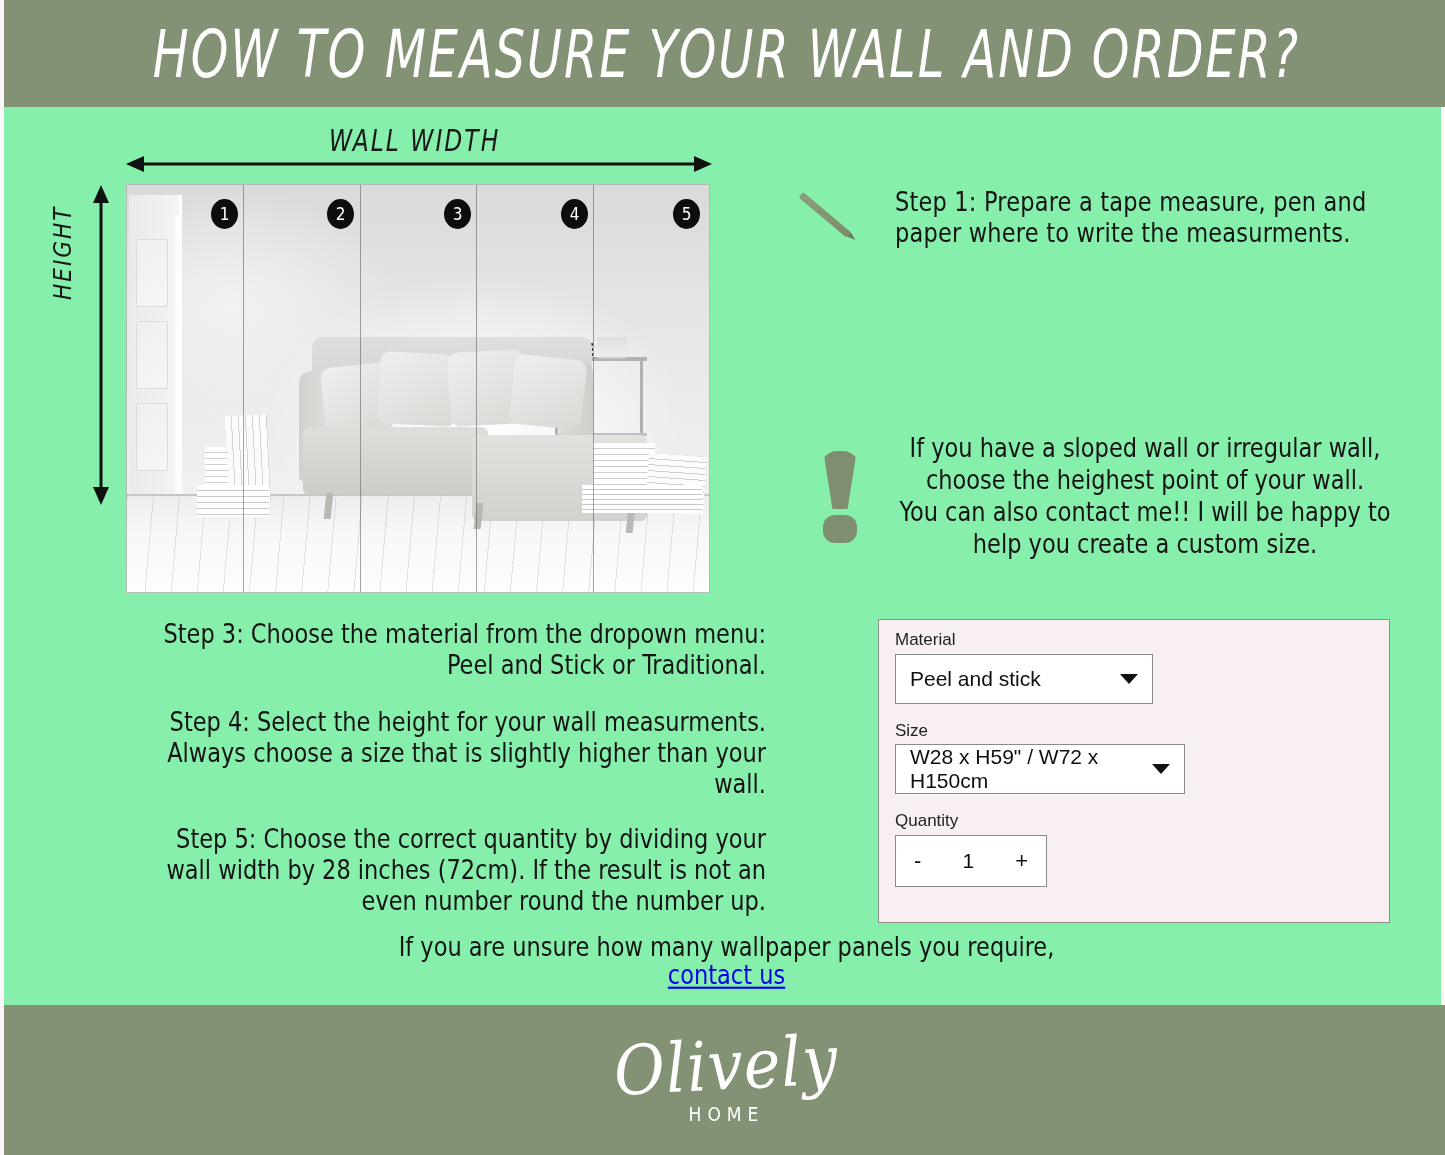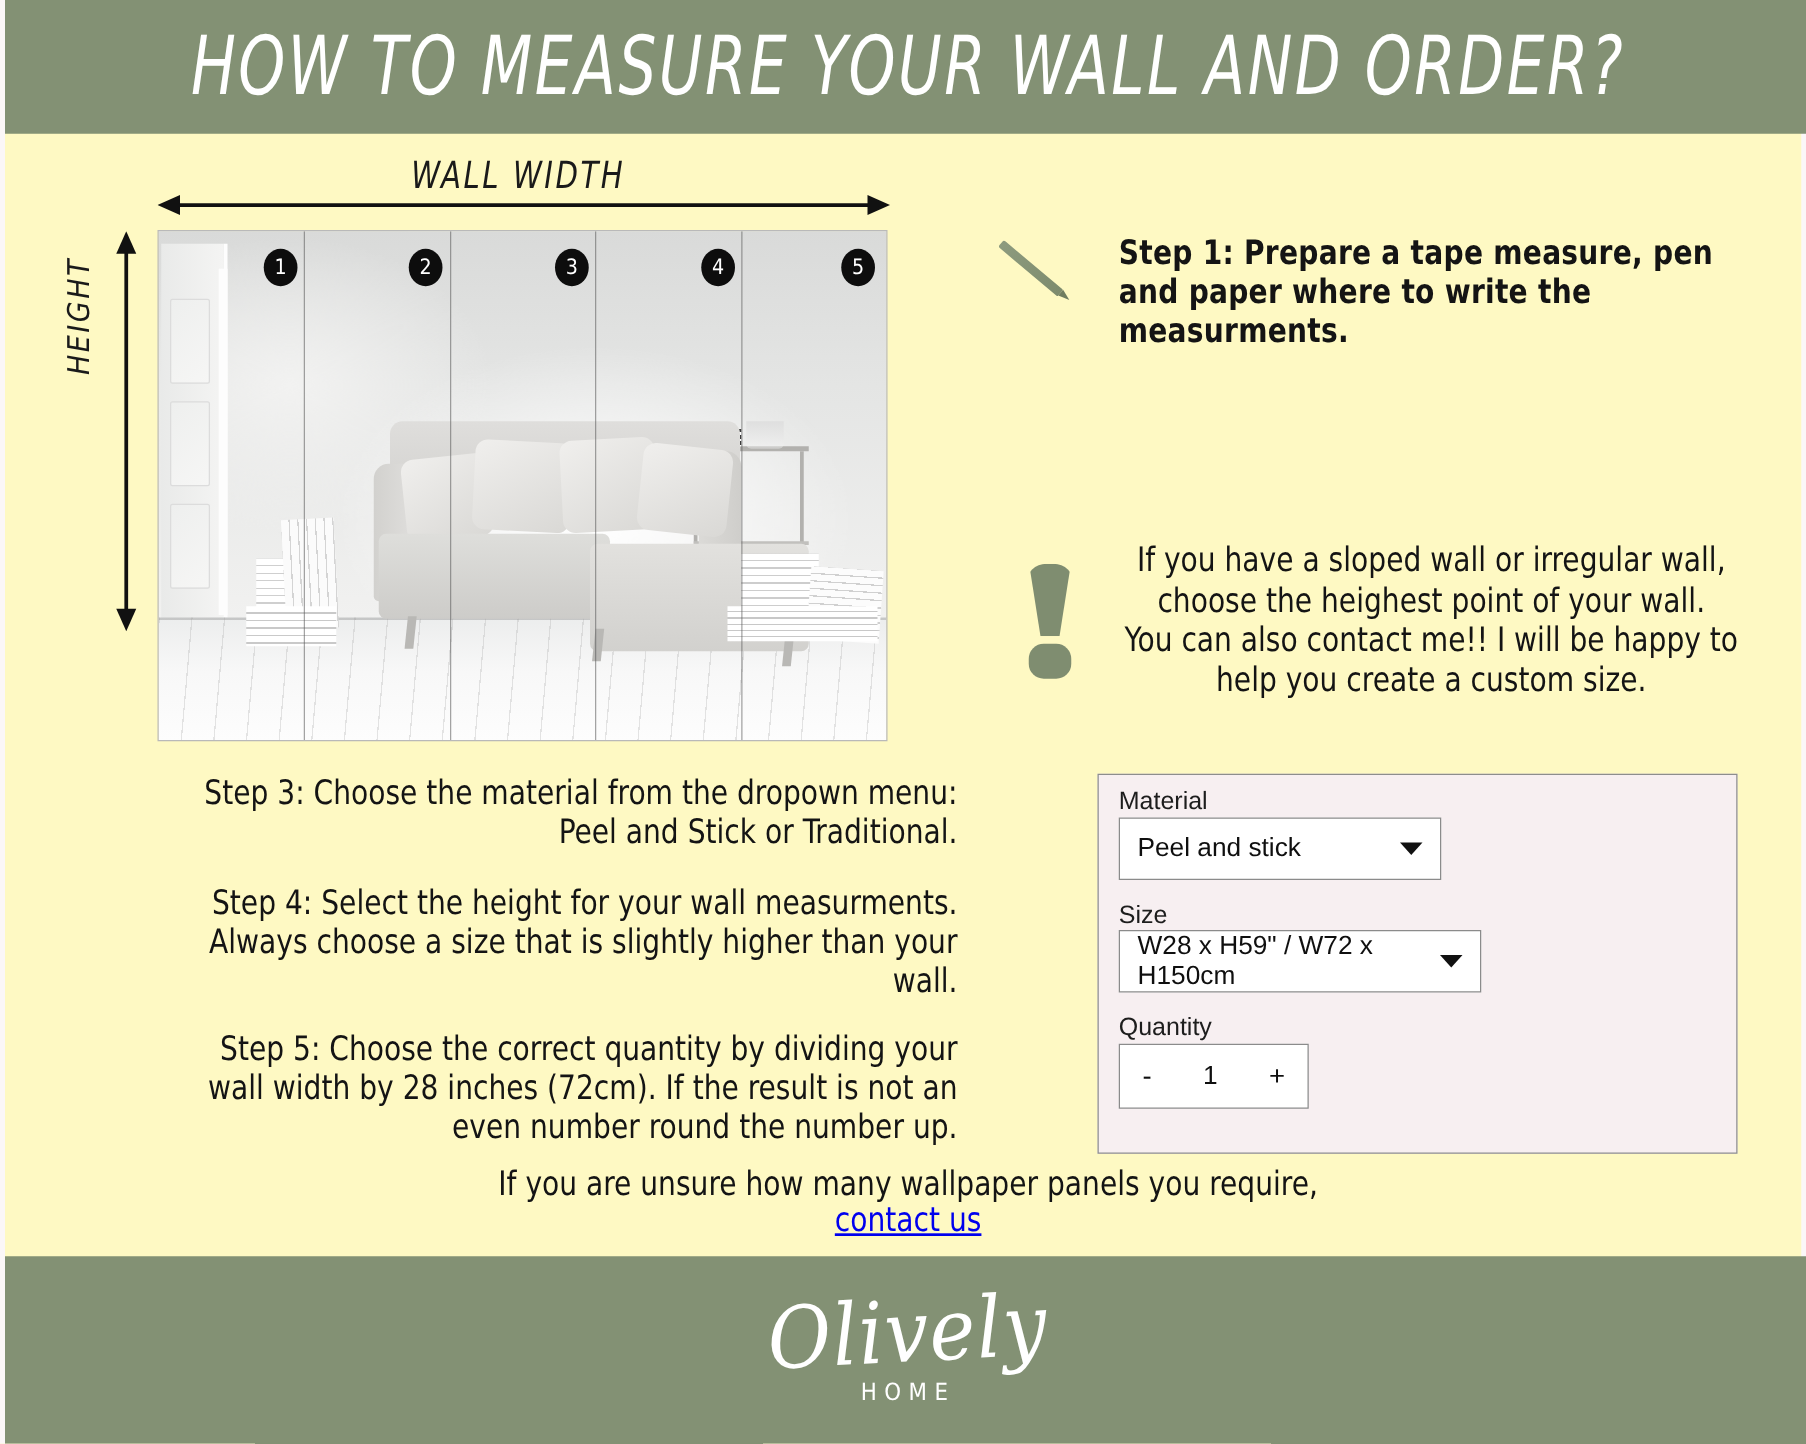--- a/index.html
+++ b/index.html
@@ -5,21 +5,21 @@
   html,body{margin:0;padding:0;}
   body{
     width:1445px;height:1155px;
     background:#f7eff1;
     font-family:"Liberation Sans", sans-serif;
     overflow:hidden;
     position:relative;
   }
   .page{
     position:absolute;inset:0;
-    background:#fef9c3;
+    background:#86efac;
     border-left:4px solid #fbf7f8;
     border-right:4px solid #fbf7f8;
     box-sizing:border-box;
   }
 
   
   .header{
     position:absolute;left:0;top:0;width:1445px;height:107px;
     background:#839174;
     display:flex;align-items:center;justify-content:center;
@@ -177,21 +177,21 @@
   .panel-badge{
     position:absolute;
     width:27px;height:30px;border-radius:50%;
     background:#0d0d0d;color:#ffffff;
     display:flex;align-items:center;justify-content:center;
     font-family:"DejaVu Sans Condensed","Liberation Sans",sans-serif;
     font-size:17px;font-weight:400;
   }
 
   
-  .steps{position:absolute;left:793px;top:186px;width:600px;font-weight:bold;}
+  .steps{position:absolute;left:793px;top:186px;width:600px;}
   .step-row{display:flex;align-items:flex-start;margin-bottom:34px;}
   .step-icon{width:98px;flex:0 0 98px;position:relative;height:70px;}
   .step-text{
     font-family:"DejaVu Sans Condensed","Liberation Sans",sans-serif;
     font-size:25px;line-height:1.16;color:#141414;
     letter-spacing:.2px;
     transform:scaleY(1.08);transform-origin:left top;
   }
   .pencil{
     position:absolute;left:6px;top:6px;width:62px;height:7px;
@@ -248,21 +248,21 @@
   }
   .steps-bottom p{margin:0 0 30px 0;transform:scaleY(1.08);transform-origin:left top;}
 
   
   .form-panel{
     position:absolute;left:874px;top:619px;width:512px;height:304px;
     border:1px solid #8d8d8d;box-sizing:border-box;background:#f7eff1;
   }
   .field-label{
     position:absolute;font-family:"Liberation Sans",sans-serif;
-    font-size:20px;color:#1d1d1d;
+    font-size:17px;color:#1d1d1d;
   }
   .select-box{
     position:absolute;background:#ffffff;border:1px solid #8b8b8b;
     box-sizing:border-box;display:flex;align-items:center;
     padding:0 14px;
     font-family:"Liberation Sans",sans-serif;font-size:21px;color:#0f0f0f;
   }
   .caret{
     width:0;height:0;border-left:9px solid transparent;border-right:9px solid transparent;
     border-top:10px solid #111111;margin-left:auto;

